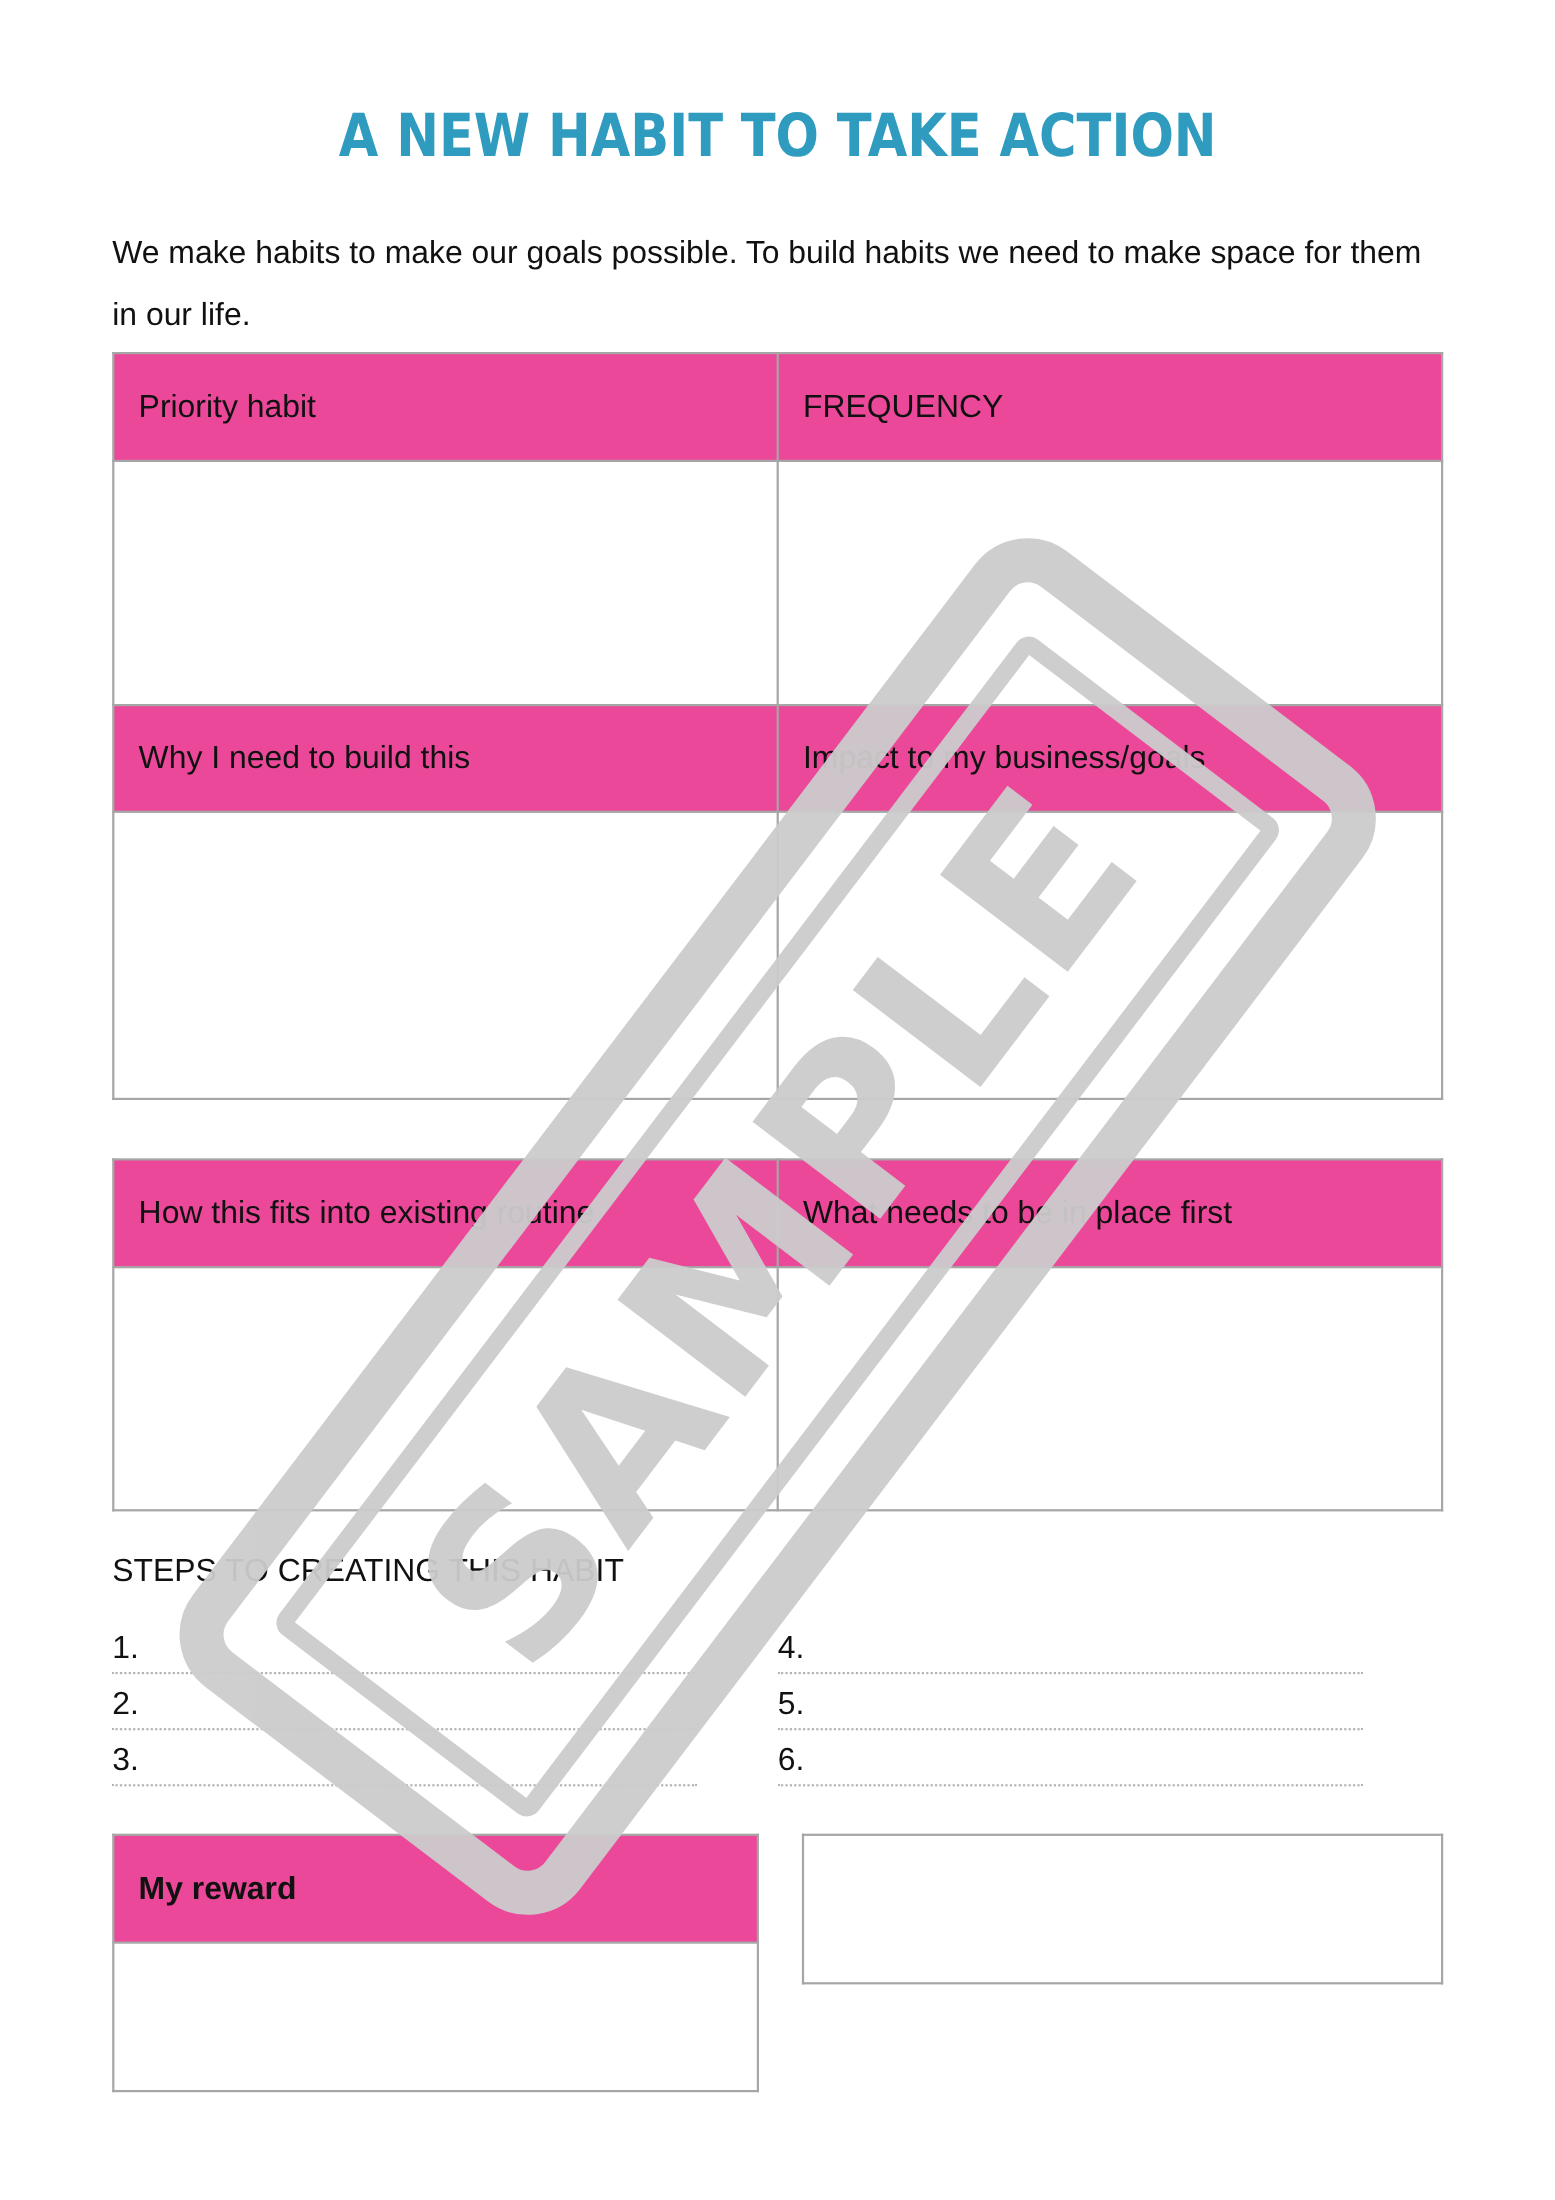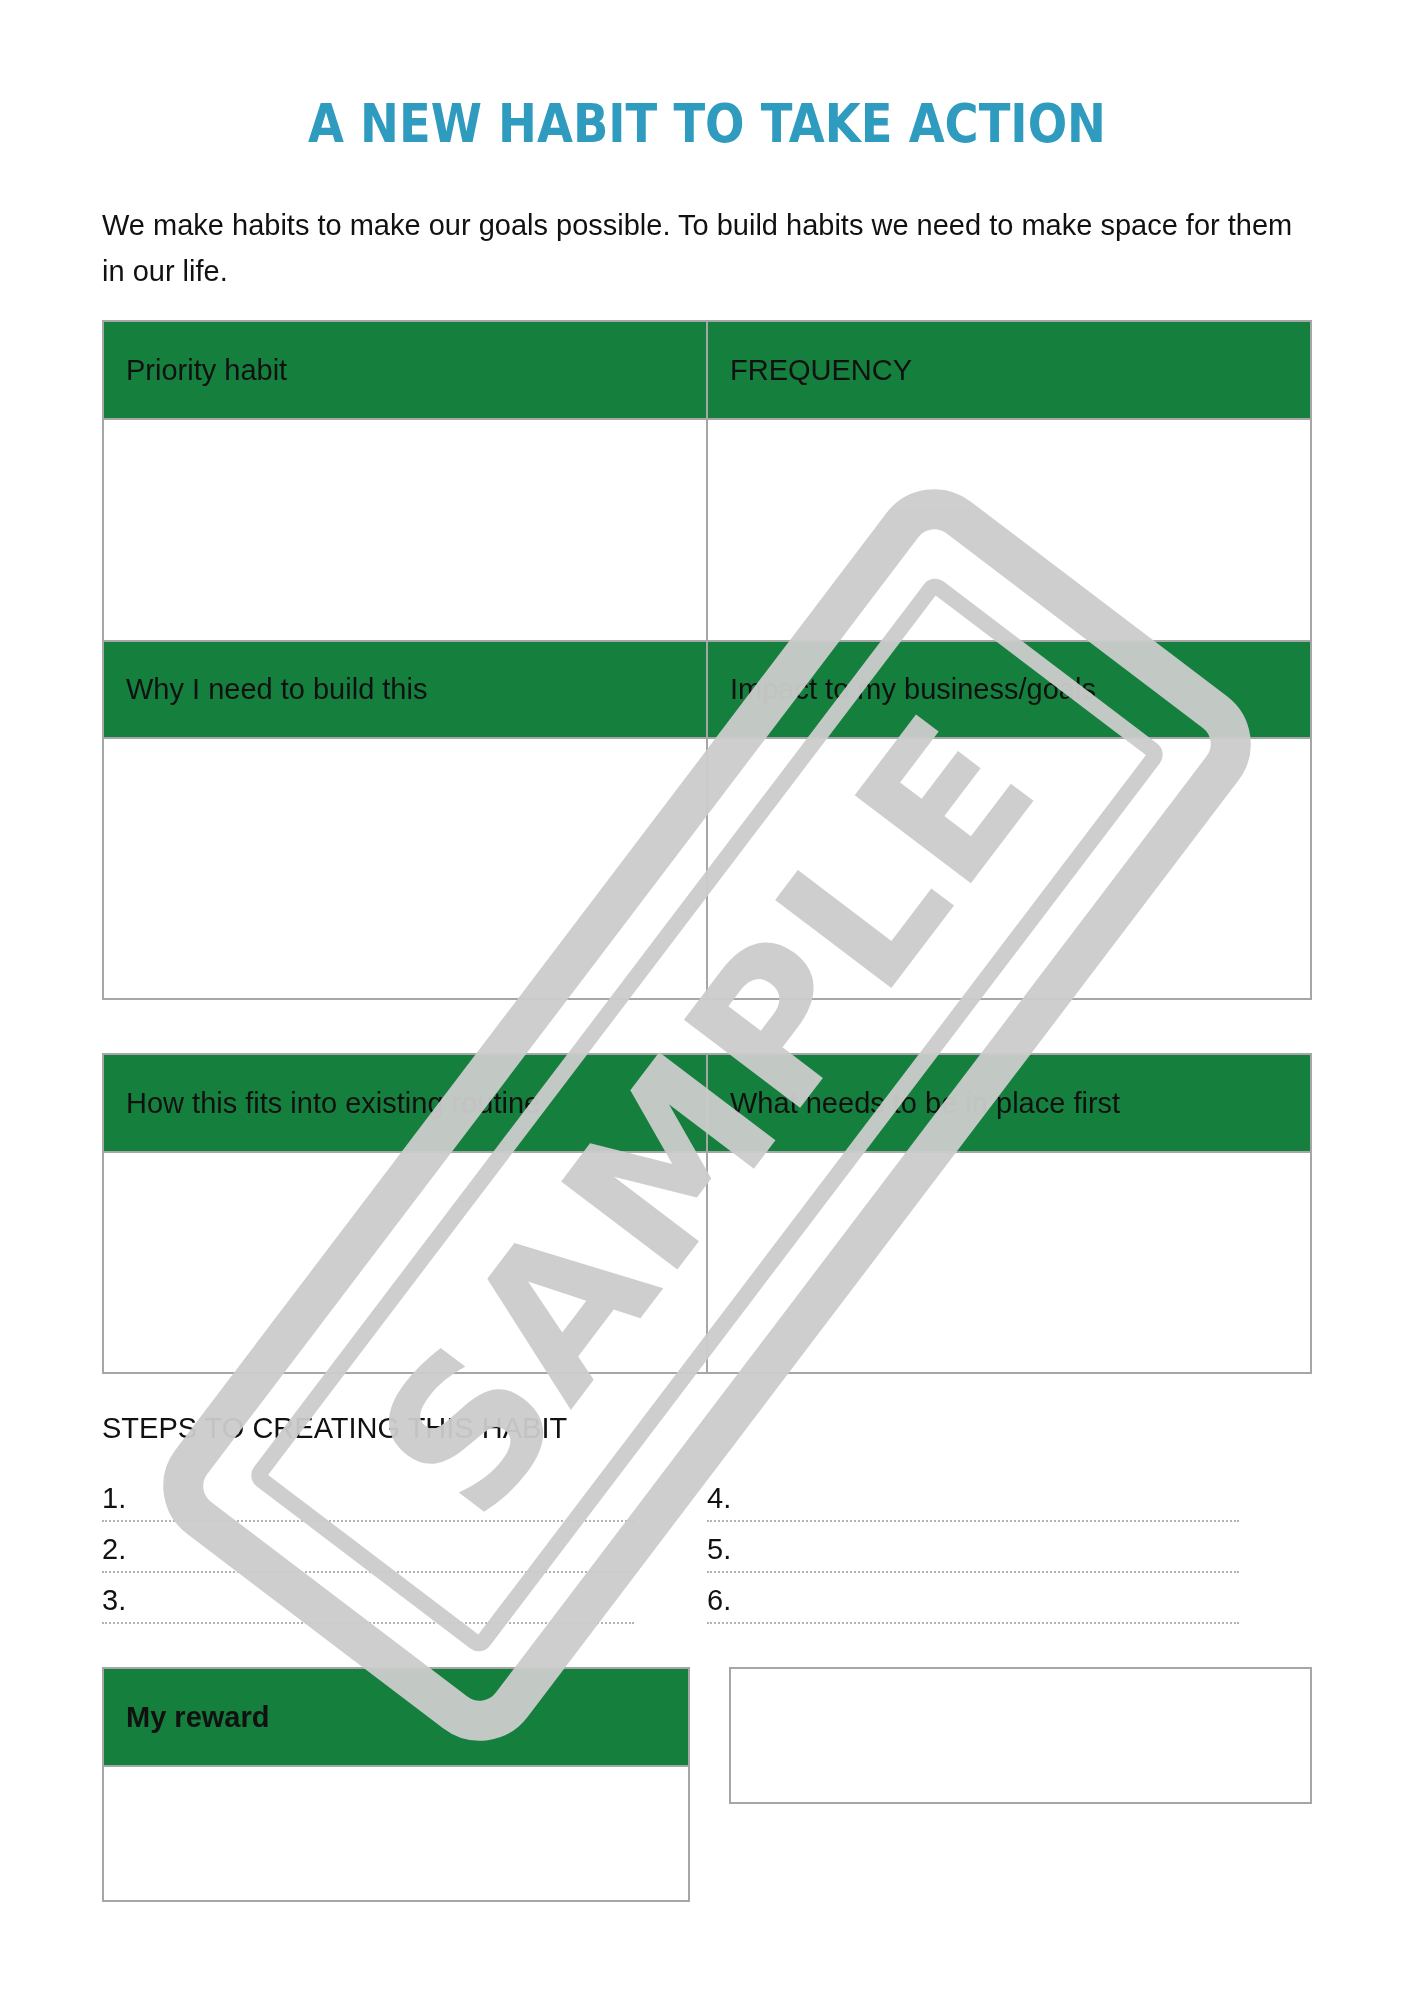--- a/index.html
+++ b/index.html
@@ -8,30 +8,30 @@
       font-family: "Liberation Sans", "DejaVu Sans", sans-serif; color: #111;
     }
     .title {
       position: absolute; left: 0; top: 92px; width: 1414px; text-align: center;
       font-family: "DejaVu Sans", sans-serif; font-weight: bold;
       font-size: 54px; letter-spacing: 0px; color: #2e9bbf;
       transform: scaleX(0.86); transform-origin: center;
     }
     .intro {
       position: absolute; left: 102px; top: 202px; width: 1220px;
-      font-size: 29px; line-height: 46px; color: #111;
+      font-size: 29px; line-height: 56px; color: #111;
     }
     .grid-table {
       position: absolute; border-collapse: collapse; table-layout: fixed;
     }
     .grid-table td {
       border: 2px solid #a6a6a6; padding: 0 22px; vertical-align: middle;
       font-size: 29px; color: #111;
     }
-    .grid-table td.head { background: #15803d; }
+    .grid-table td.head { background: #ec4899; }
     .grid-table td.body { background: transparent; }
     #table1 { left: 102px; top: 320px; width: 1210px; }
     #table2 { left: 102px; top: 1053px; width: 1210px; }
     .steps-title {
       position: absolute; left: 102px; top: 1412px; font-size: 29px; color: #111;
     }
     .step {
       position: absolute; font-size: 29px; color: #111;
       border-bottom: 2px dotted #b3b3b3; height: 44px; line-height: 44px;
     }

